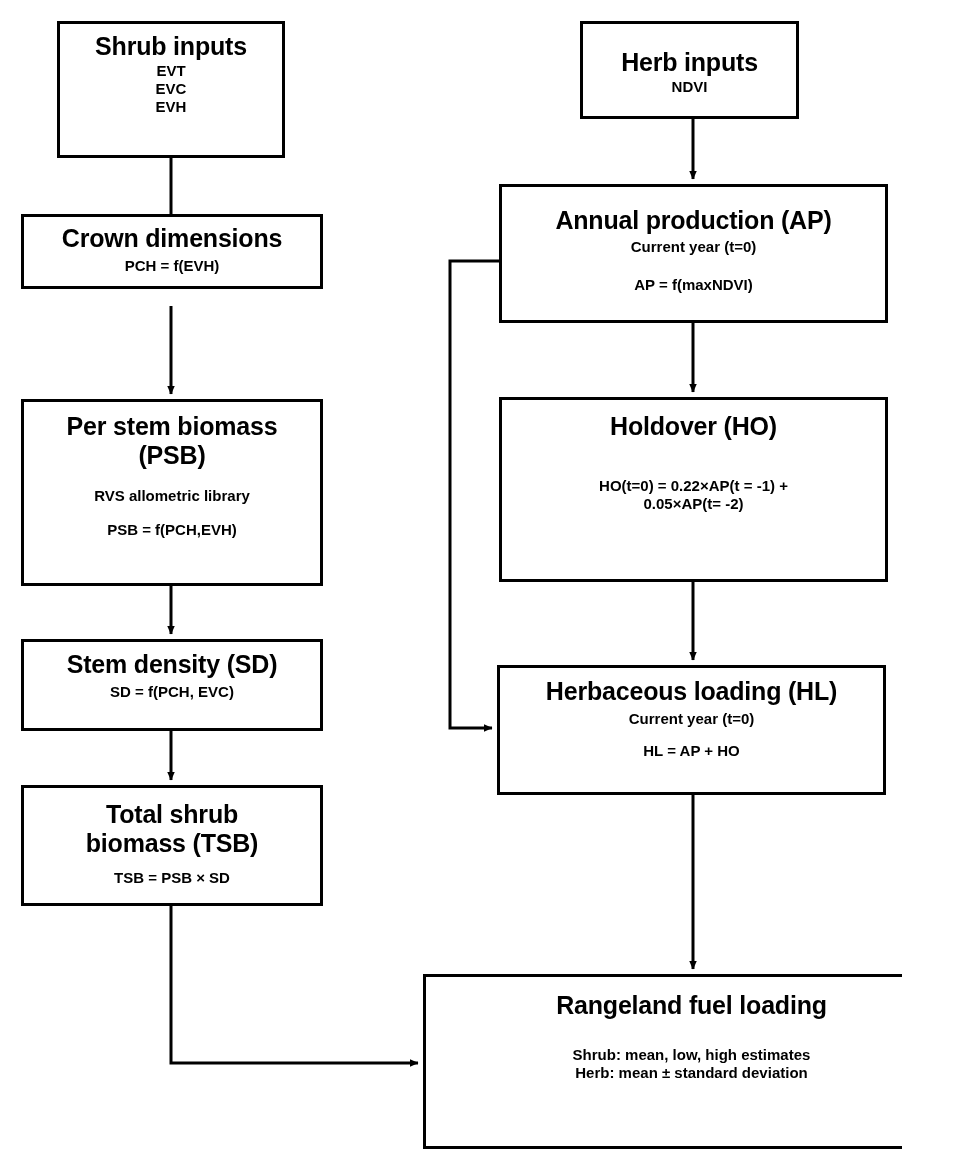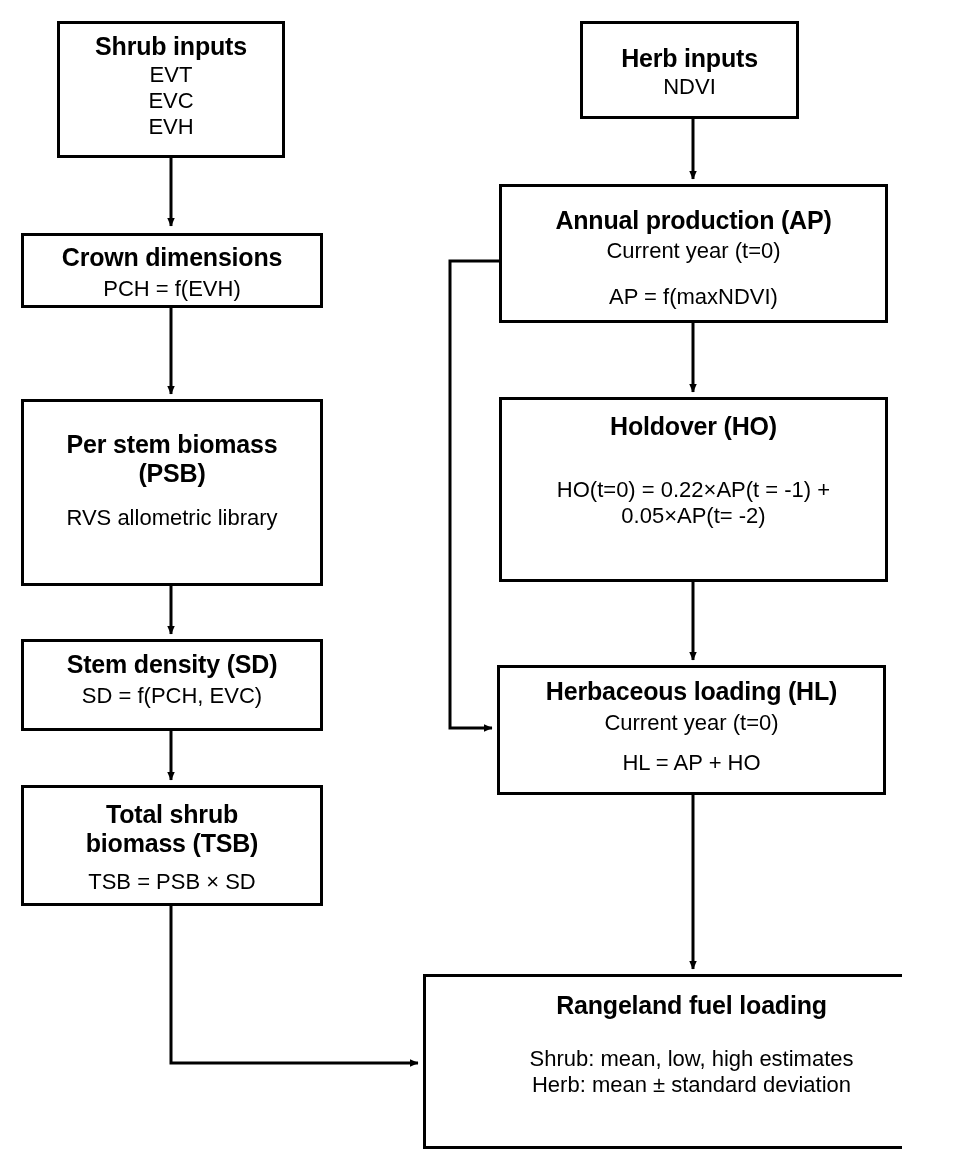--- a/index.html
+++ b/index.html
@@ -39,34 +39,34 @@
     padding: 6px 8px 6px 8px;
   }
   .node .title {
     font-weight: bold;
     font-size: 25px;
     line-height: 1.14;
     letter-spacing: -0.2px;
     white-space: pre-line;
   }
   .node .sub {
-    font-weight: normal;
-    font-size: 22px;
+    font-weight: bold;
+    font-size: 15px;
     line-height: 1.2;
     white-space: pre-line;
   }
 
   
   #node-shrub-inputs   { left: 57px;  top: 21px;  width: 228px; height: 137px; padding-top: 8px; }
   #node-shrub-inputs .sub { margin-top: 1px; }
 
-  #node-crown-dimensions { left: 21px;  top: 233px; width: 302px; height: 75px; padding-top: 7px; }
+  #node-crown-dimensions { left: 21px;  top: 214px; width: 302px; height: 75px; padding-top: 7px; }
   #node-crown-dimensions .sub { margin-top: 4px; }
 
-  #node-per-stem-biomass { left: 21px;  top: 399px; width: 302px; height: 187px; padding-top: 28px; }
+  #node-per-stem-biomass { left: 21px;  top: 399px; width: 302px; height: 187px; padding-top: 10px; }
   #node-per-stem-biomass .sub.first { margin-top: 18px; }
   #node-per-stem-biomass .sub.second { margin-top: 16px; }
 
   #node-stem-density   { left: 21px;  top: 639px; width: 302px; height: 92px; padding-top: 8px; }
   #node-stem-density .sub { margin-top: 4px; }
 
   #node-total-shrub-biomass { left: 21px; top: 785px; width: 302px; height: 121px; padding-top: 12px; }
   #node-total-shrub-biomass .sub { margin-top: 12px; }
 
   #node-herb-inputs    { left: 580px; top: 21px;  width: 219px; height: 98px; padding-top: 10px; justify-content: center; }
@@ -149,20 +149,21 @@
 
   <div class="node" id="node-crown-dimensions">
     <div class="title">Crown dimensions</div>
     <div class="sub">PCH = f(EVH)</div>
   </div>
 
   <div class="node" id="node-per-stem-biomass">
     <div class="title">Per stem biomass
 (PSB)</div>
     <div class="sub first">RVS allometric library</div>
+    <div class="sub second">PSB = f(PCH,EVH)</div>
   </div>
 
   <div class="node" id="node-stem-density">
     <div class="title">Stem density (SD)</div>
     <div class="sub">SD = f(PCH, EVC)</div>
   </div>
 
   <div class="node" id="node-total-shrub-biomass">
     <div class="title">Total shrub
 biomass (TSB)</div>

